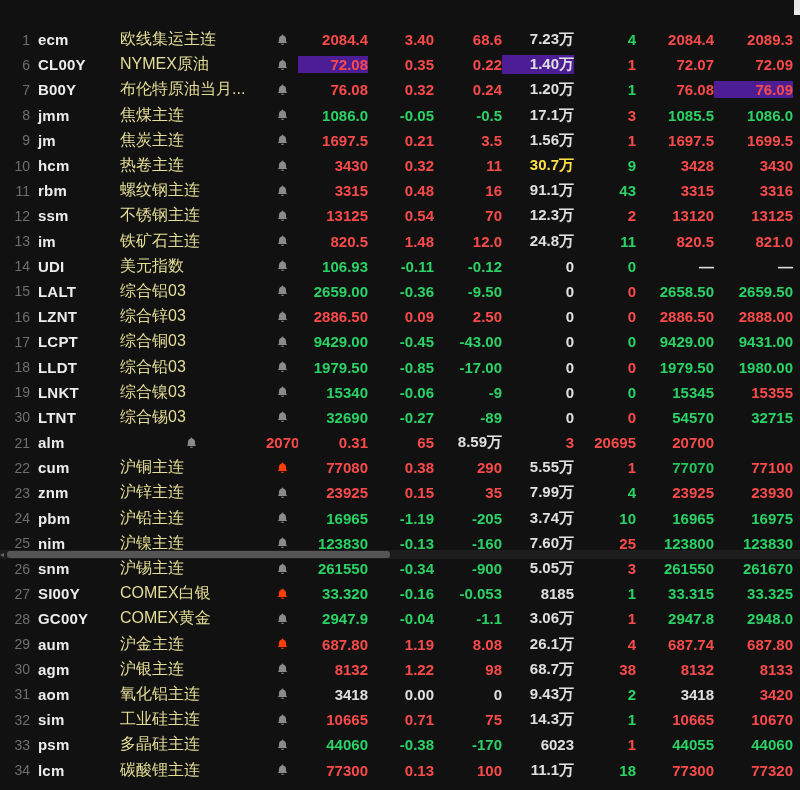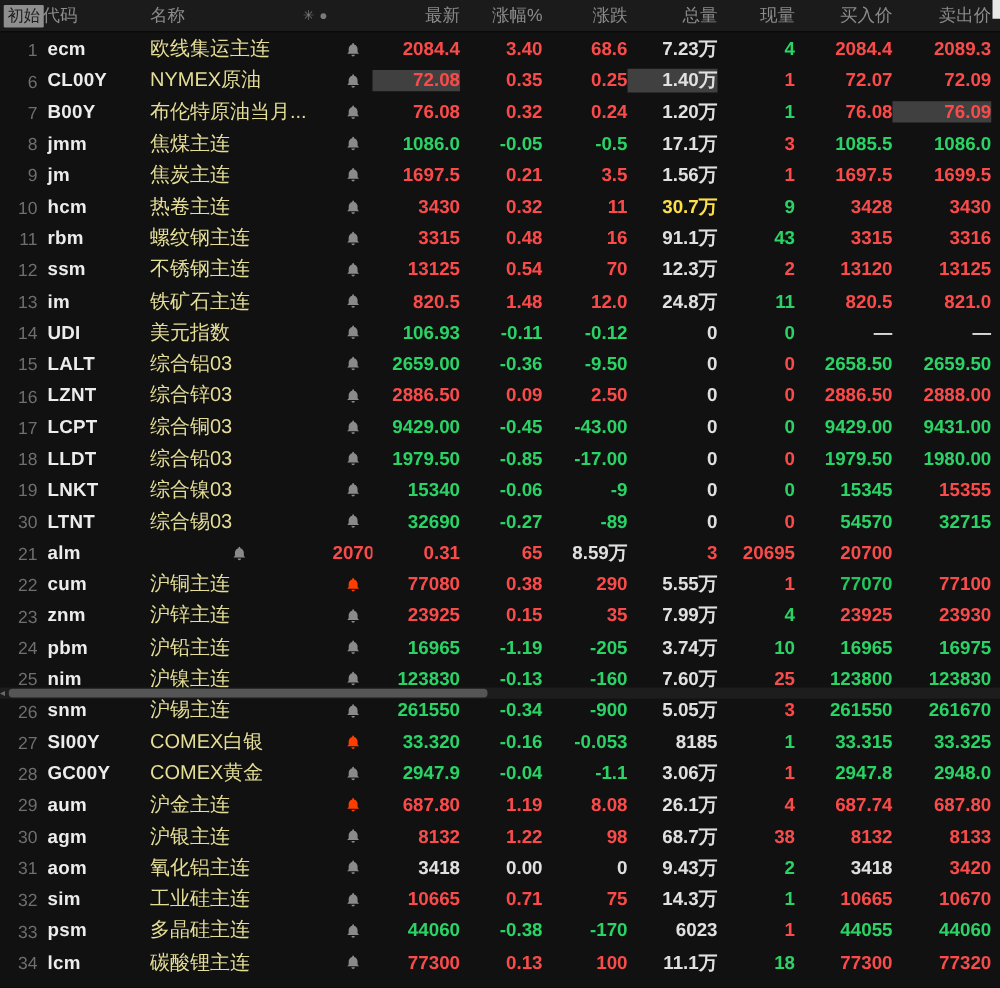--- a/index.html
+++ b/index.html
@@ -44,21 +44,21 @@
   .hdr-icons{display:flex;align-items:center;gap:4px;color:#7a7a7a;font-size:11px;margin-right:4px;}
   
   .rows{position:absolute;top:27px;left:0;right:0;}
   .row{height:25.2px;font-size:15px;}
   .cell{white-space:nowrap;overflow:hidden;}
   .cell.num{color:#6f6f6f;text-align:right;font-size:14px;}
   .cell.code{color:#ececec;font-weight:700;padding-left:8px;letter-spacing:.2px;}
   .cell.name{color:#e5de97;font-size:16px;padding-left:4px;text-overflow:ellipsis;}
   .cell.bell{display:flex;justify-content:center;align-items:center;}
   .cell.val{text-align:right;font-weight:700;font-size:15px;}
-  .cell.hl{background:#404040;}
+  .cell.hl{background:#4c1d95;}
   .bell-svg{width:13px;height:14px;display:block;}
   
   .hscrollbar{
     position:absolute;left:0;right:0;top:550px;height:9px;
     background:#1d1d1d;
     z-index:5;
   }
   .hscroll-thumb{
     position:absolute;top:1px;height:7px;
     background:#555555;border-radius:3px;
@@ -71,41 +71,20 @@
   .corner-sliver{
     position:absolute;right:0;top:0;width:6px;height:15px;
     background:#e8e8e8;z-index:6;
   }
 </style>
 </head>
 <body>
 
 <div class="app">
 
-  <div class="header grid-row">
-    <div class="hcell" style="grid-column:1 / span 1; overflow:visible;">
-      <span class="initial-btn">初始</span>
-    </div>
-    <div class="hcell left">代码</div>
-    <div class="hcell name-hdr">
-      <span>名称</span>
-      <span class="hdr-icons">
-          <span>✳</span>
-          <span>●</span>
-        </span>
-    </div>
-    <div class="hcell"></div>
-    <div class="hcell right">最新</div>
-    <div class="hcell right">涨幅%</div>
-    <div class="hcell right">涨跌</div>
-    <div class="hcell right">总量</div>
-    <div class="hcell right">现量</div>
-    <div class="hcell right">买入价</div>
-    <div class="hcell right">卖出价</div>
-  </div>
 
   <div class="rows" id="rows">
       <div class="row grid-row">
         <div class="cell num">1</div>
         <div class="cell code">ecm</div>
         <div class="cell name">欧线集运主连</div>
         <div class="cell bell">
           <svg class="bell-svg" viewBox="0 0 16 16">
             <path fill="#8a8a8a" d="M8 1.2c-.5 0-.9.4-.9.9v.5C5 3.1 3.6 4.9 3.6 7.1v2.8L2.2 11.8h11.6L12.4 9.9V7.1c0-2.2-1.4-4-3.5-4.5v-.5c0-.5-.4-.9-.9-.9zM6.3 12.6a1.7 1.7 0 0 0 3.4 0z"></path>
           </svg>
@@ -122,21 +101,21 @@
         <div class="cell num">6</div>
         <div class="cell code">CL00Y</div>
         <div class="cell name">NYMEX原油</div>
         <div class="cell bell">
           <svg class="bell-svg" viewBox="0 0 16 16">
             <path fill="#8a8a8a" d="M8 1.2c-.5 0-.9.4-.9.9v.5C5 3.1 3.6 4.9 3.6 7.1v2.8L2.2 11.8h11.6L12.4 9.9V7.1c0-2.2-1.4-4-3.5-4.5v-.5c0-.5-.4-.9-.9-.9zM6.3 12.6a1.7 1.7 0 0 0 3.4 0z"></path>
           </svg>
         </div>
         <div class="cell val hl" style="color:#fa4b4b">72.08</div>
         <div class="cell val" style="color:#fa4b4b">0.35</div>
-        <div class="cell val" style="color:#fa4b4b">0.25</div>
+        <div class="cell val" style="color:#fa4b4b">0.22</div>
         <div class="cell val hl" style="color:#e0e0e0">1.40万</div>
         <div class="cell val" style="color:#fa4b4b">1</div>
         <div class="cell val" style="color:#fa4b4b">72.07</div>
         <div class="cell val" style="color:#fa4b4b">72.09</div>
       </div>
       <div class="row grid-row">
         <div class="cell num">7</div>
         <div class="cell code">B00Y</div>
         <div class="cell name">布伦特原油当月...</div>
         <div class="cell bell">

